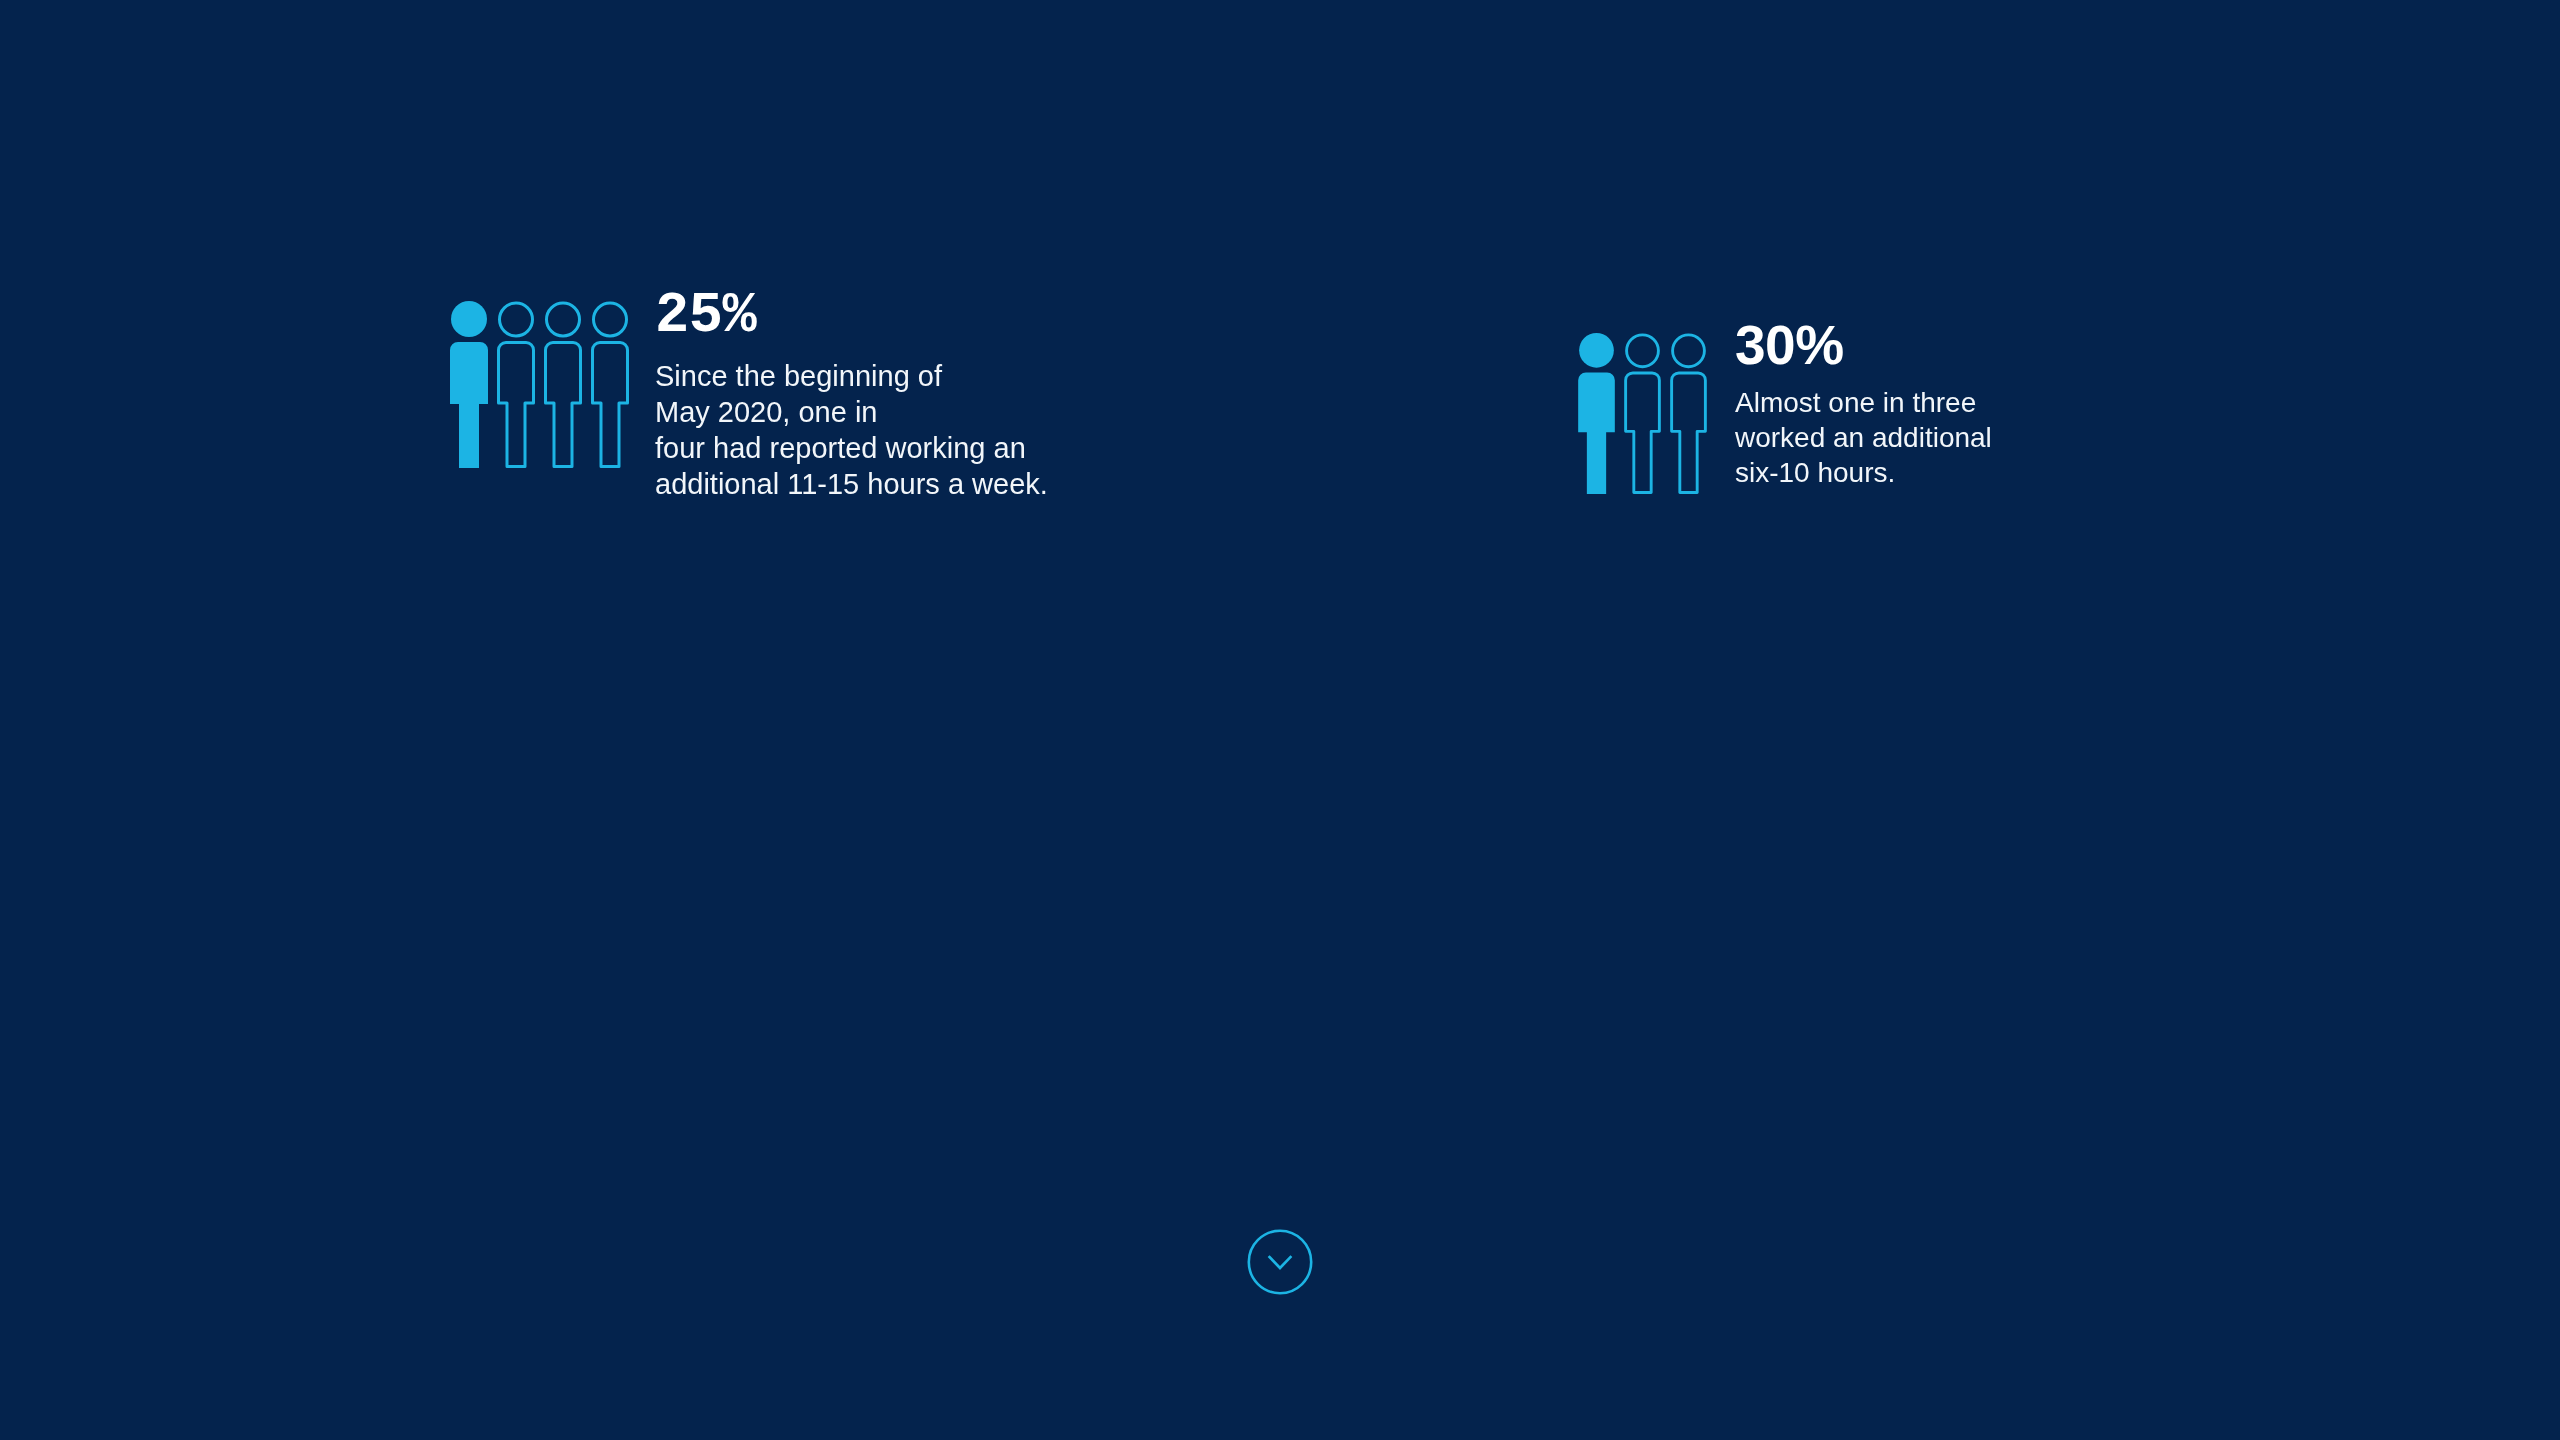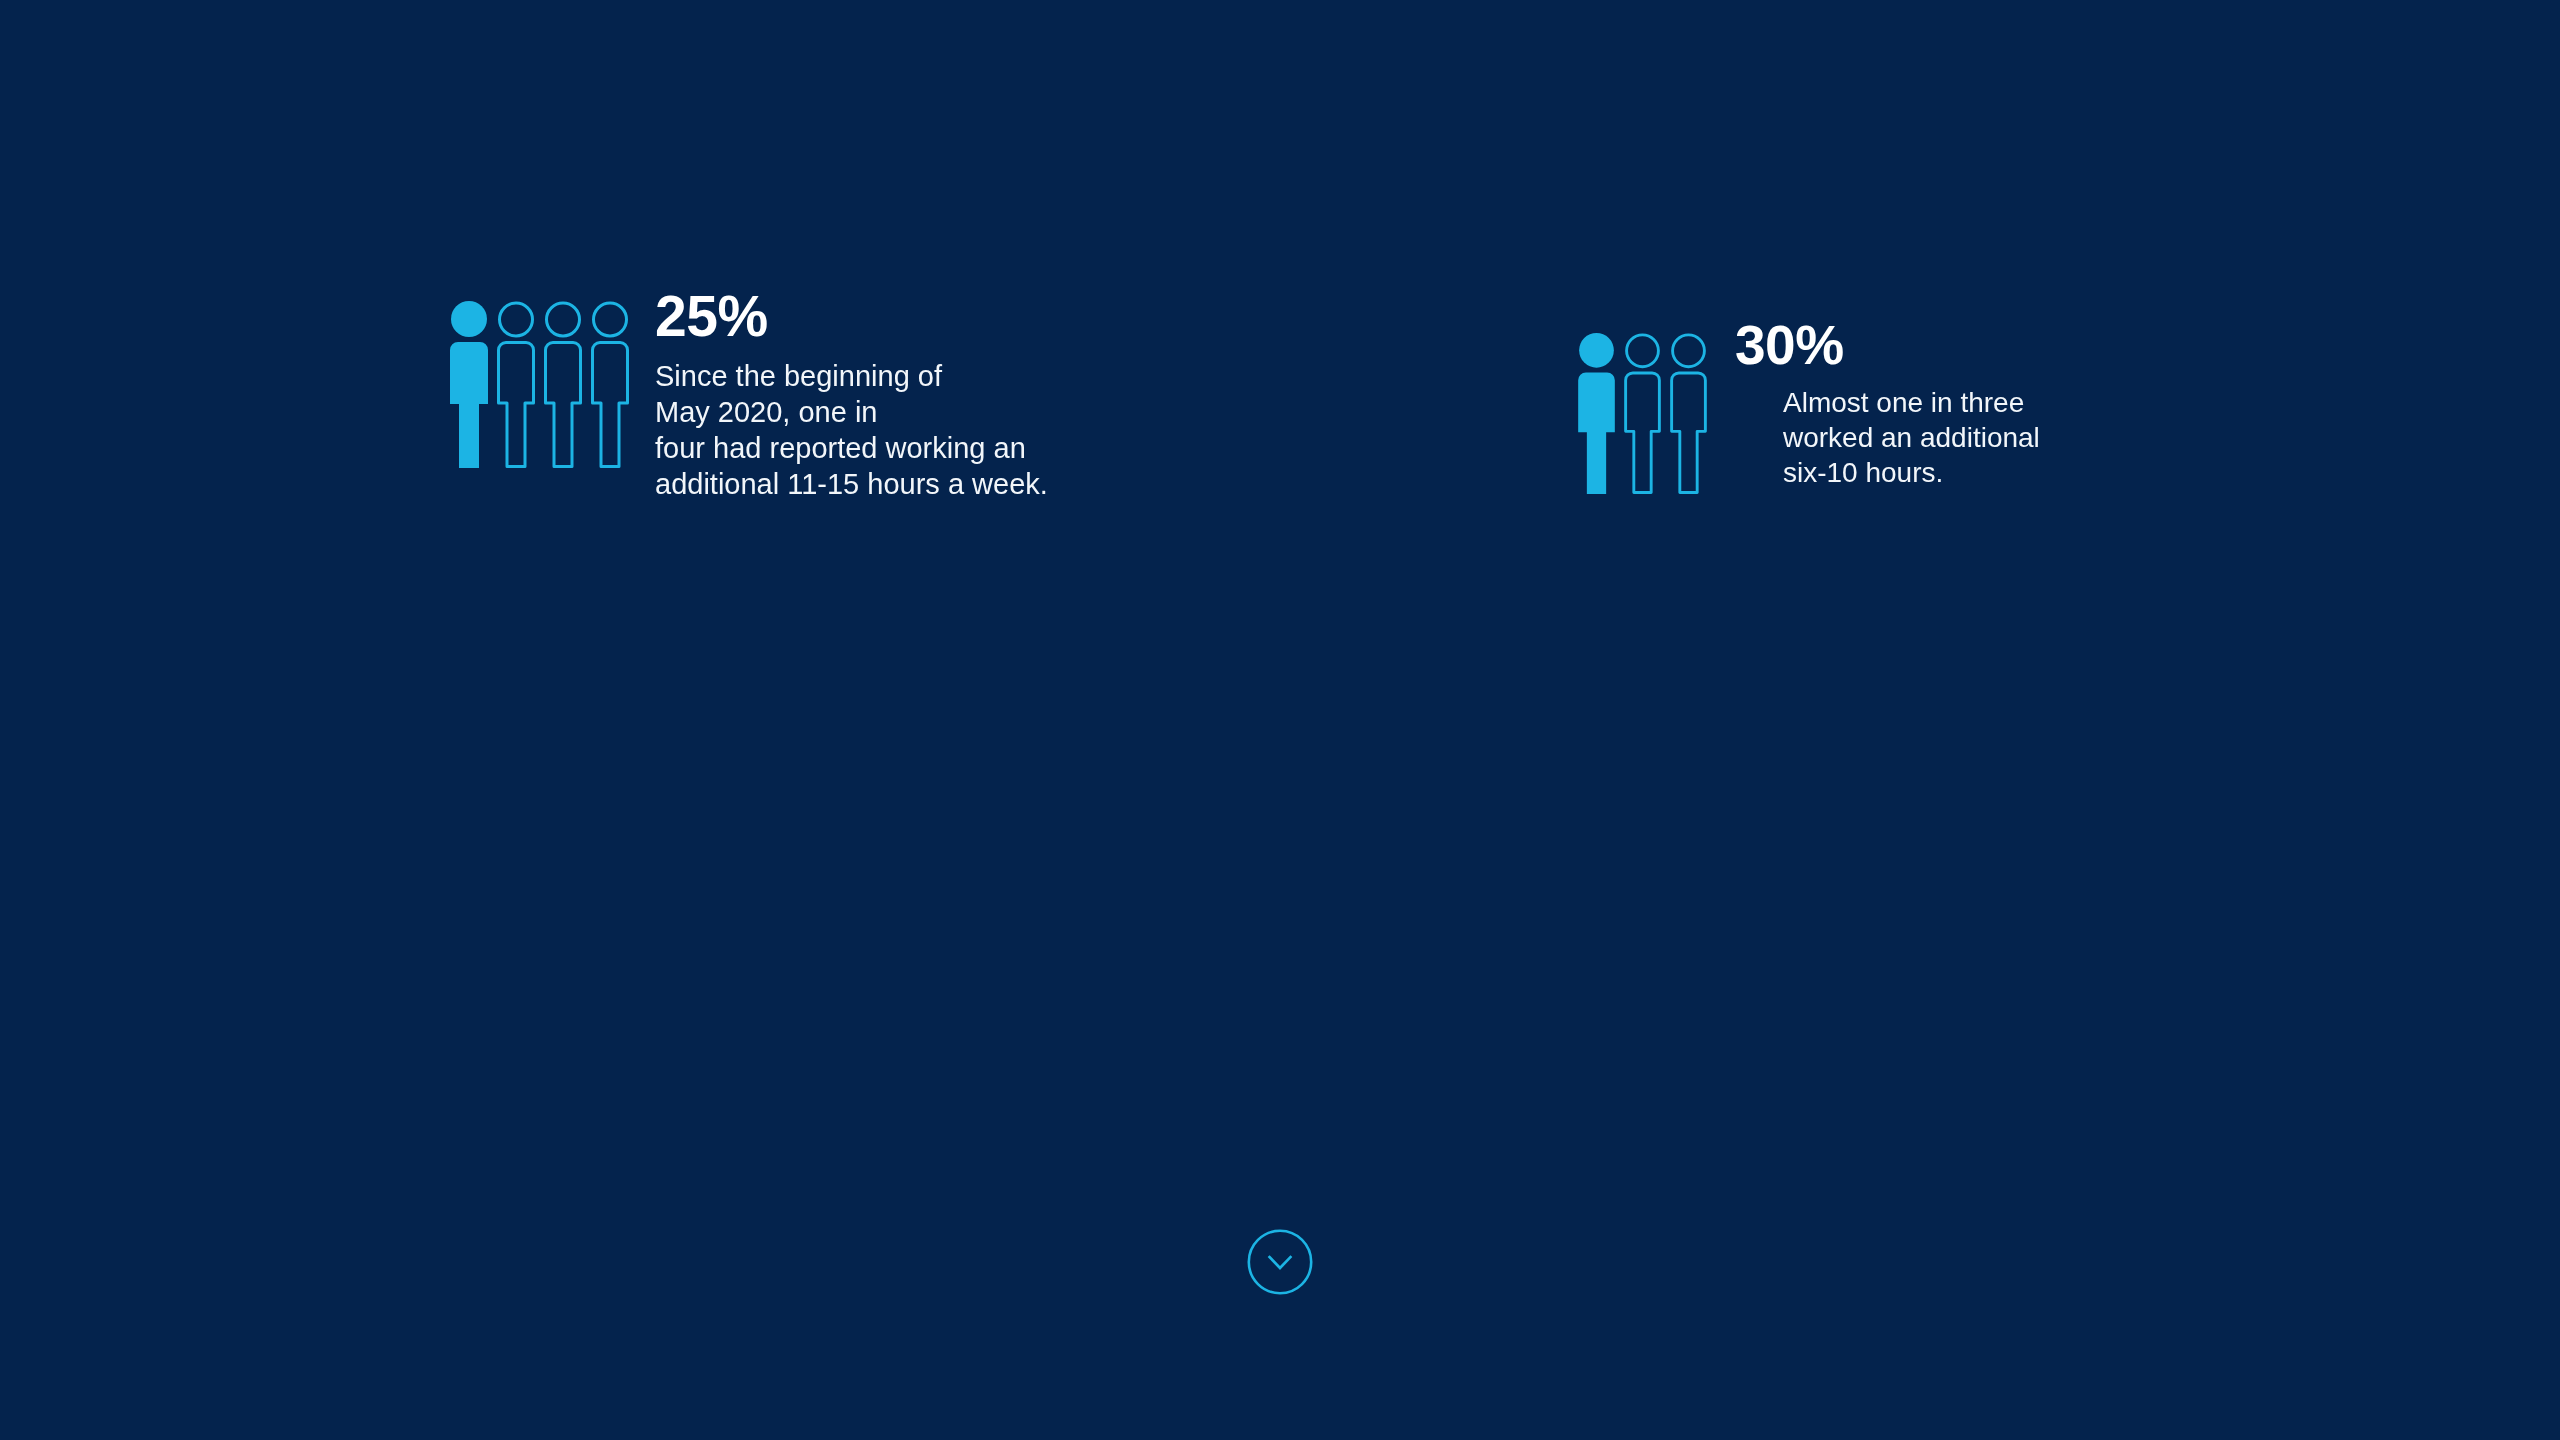--- a/index.html
+++ b/index.html
@@ -48,42 +48,41 @@
   .stat-2 .stat-text { margin-left:28px; margin-top:-14px; }
 
   .stat-value {
     color:#ffffff;
     font-weight:700;
     letter-spacing:-0.5px;
     line-height:1;
     white-space:nowrap;
   }
 
-  .stat-1 .stat-value { font-size:57px; }
+  .stat-1 .stat-value { font-size:57px;font-family:Liberation Mono, monospace; }
   .stat-2 .stat-value { font-size:55px; }
 
   .stat-desc {
     color:#f2f6fa;
     font-weight:400;
     white-space:pre-line;
   }
 
   .stat-1 .stat-desc {
     font-size:29px;
     line-height:36px;
     margin-top:13px;
     max-width:440px;
   }
 
   .stat-2 .stat-desc {
     font-size:28px;
     line-height:35px;
     margin-top:12px;
     max-width:330px;
-    margin-left:48px;
   }
 
   
   .scroll-btn {
     position:absolute;
     left:1247px;
     top:1229px;
     width:66px;
     height:66px;
     border-radius:50%;

